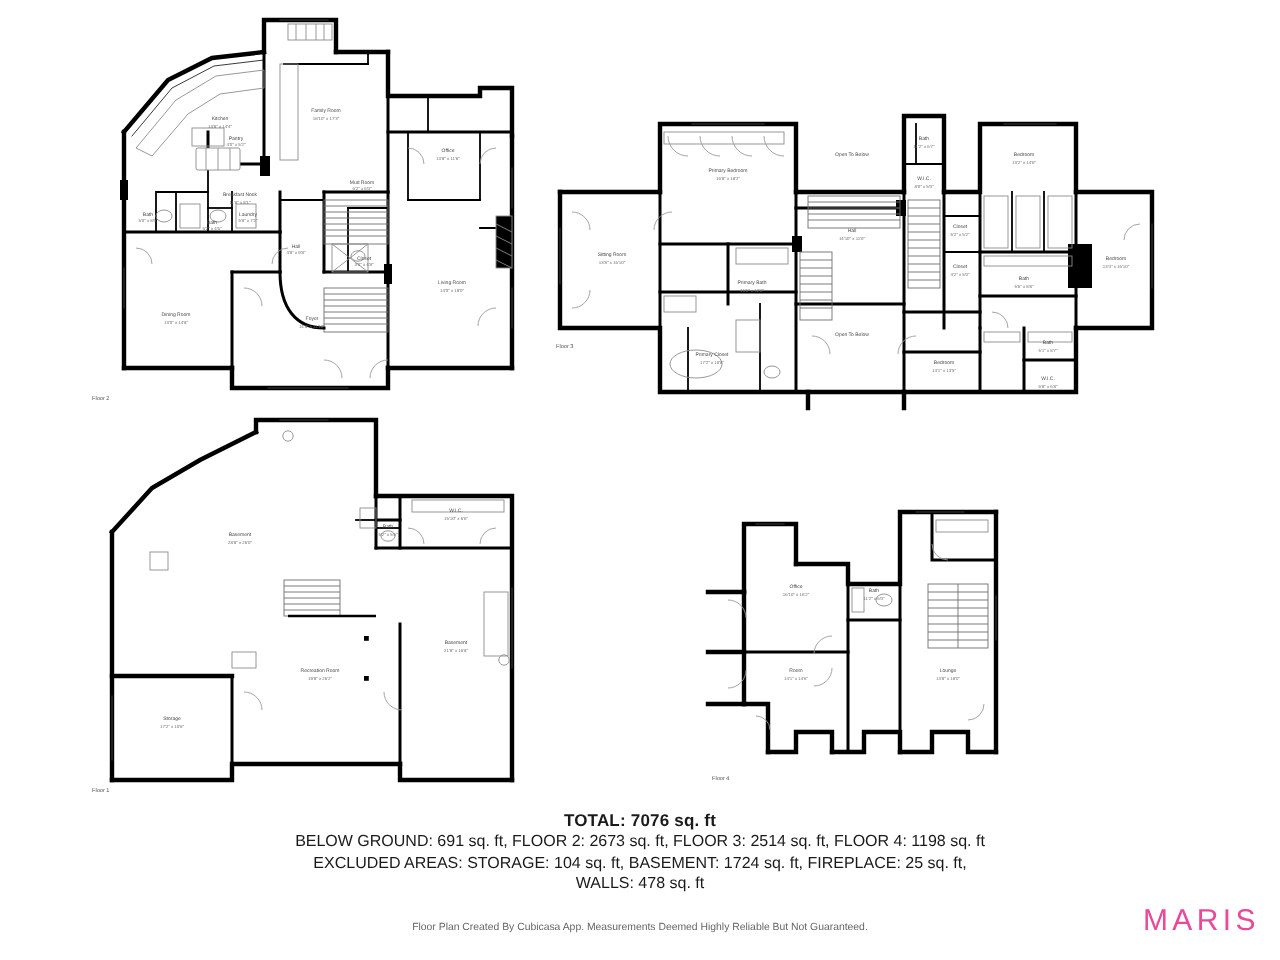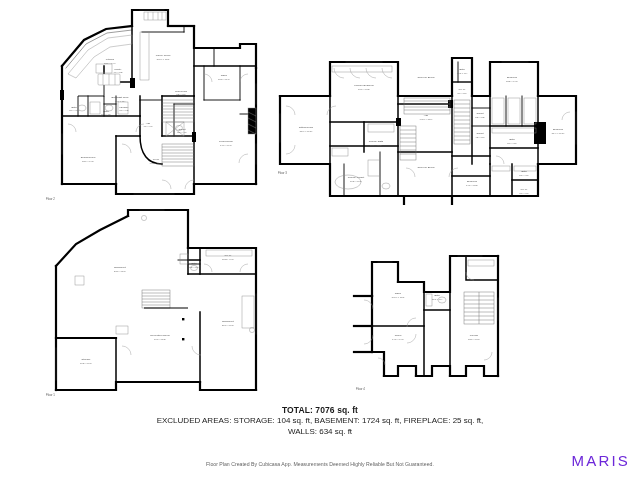--- a/index.html
+++ b/index.html
@@ -17,21 +17,21 @@
   .door{fill:none;stroke:#9a9a9a;stroke-width:0.45;}
   .stair{fill:none;stroke:#6e6e6e;stroke-width:0.45;}
   .blk{fill:#000;}
   .rlabel{font-size:2.5px;fill:#4a4a4a;text-anchor:middle;font-family:"Liberation Sans",sans-serif;}
   .rdim{font-size:2.2px;fill:#6d6d6d;text-anchor:middle;font-family:"Liberation Sans",sans-serif;}
   .flabel{font-size:2.8px;fill:#555;font-family:"Liberation Sans",sans-serif;}
   #summary{position:absolute;left:0;top:405px;width:640px;text-align:center;}
   #summary .total{font-size:8.5px;font-weight:bold;letter-spacing:.1px;line-height:11px;}
   #summary .line{font-size:8px;line-height:10.5px;}
   #credit{position:absolute;left:0;top:461px;width:640px;text-align:center;font-size:5.2px;color:#666;}
-  #watermark{position:absolute;right:10px;top:452px;font-size:15px;letter-spacing:2.2px;color:#6d28d9;font-family:"Liberation Sans",sans-serif;}
+  #watermark{position:absolute;right:10px;top:452px;font-size:15px;letter-spacing:2.2px;color:#ec4899;font-family:"Liberation Sans",sans-serif;}
 </style>
 </head>
 <body>
 
 <div id="sheet">
 
   <div class="plan" style="left:44px;top:4px;">
     <svg width="232" height="200" viewBox="0 0 232 200">
 
       <g class="wall w-ext" fill="none">
@@ -443,20 +443,21 @@
       <text class="rlabel" x="120" y="88">Lounge</text>
       <text class="rdim" x="120" y="92">13'8" x 18'0"</text>
       <text class="rlabel" x="83" y="48">Bath</text>
       <text class="rdim" x="83" y="52">11'2" x 6'0"</text>
       <text class="flabel" x="2" y="142">Floor 4</text>
     </svg>
   </div>
 
   <div id="summary">
     <div class="total">TOTAL: 7076 sq. ft</div>
+    <div class="line">BELOW GROUND: 691 sq. ft, FLOOR 2: 2673 sq. ft, FLOOR 3: 2514 sq. ft, FLOOR 4: 1198 sq. ft</div>
     <div class="line">EXCLUDED AREAS: STORAGE: 104 sq. ft, BASEMENT: 1724 sq. ft, FIREPLACE: 25 sq. ft,</div>
-    <div class="line">WALLS: 634 sq. ft</div>
+    <div class="line">WALLS: 478 sq. ft</div>
   </div>
 
   <div id="credit">Floor Plan Created By Cubicasa App. Measurements Deemed Highly Reliable But Not Guaranteed.</div>
   <div id="watermark">MARIS</div>
 
 </div>
 
 </body></html>

